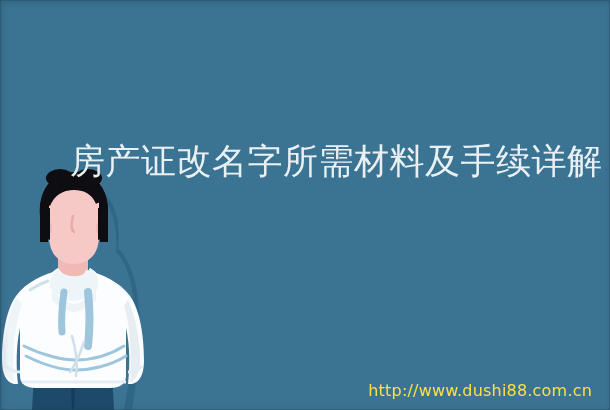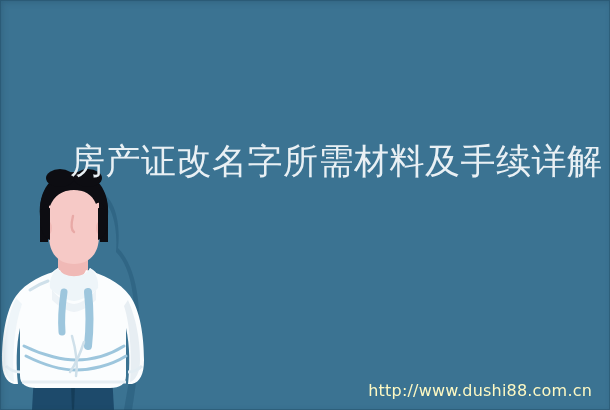--- a/index.html
+++ b/index.html
@@ -40,21 +40,21 @@
     white-space: nowrap;
     font-family: "DejaVu Sans", "Liberation Sans", sans-serif;
     z-index: 30;
   }
 
   
   #watermark {
     position: absolute;
     right: 18px;
     bottom: 10px;
-    color: #fef9c3;
+    color: #fde047;
     font-size: 16px;
     letter-spacing: 0.2px;
     white-space: nowrap;
     font-family: "DejaVu Sans", "Liberation Sans", sans-serif;
     z-index: 30;
   }
 
   
   #person {
     position: absolute;

